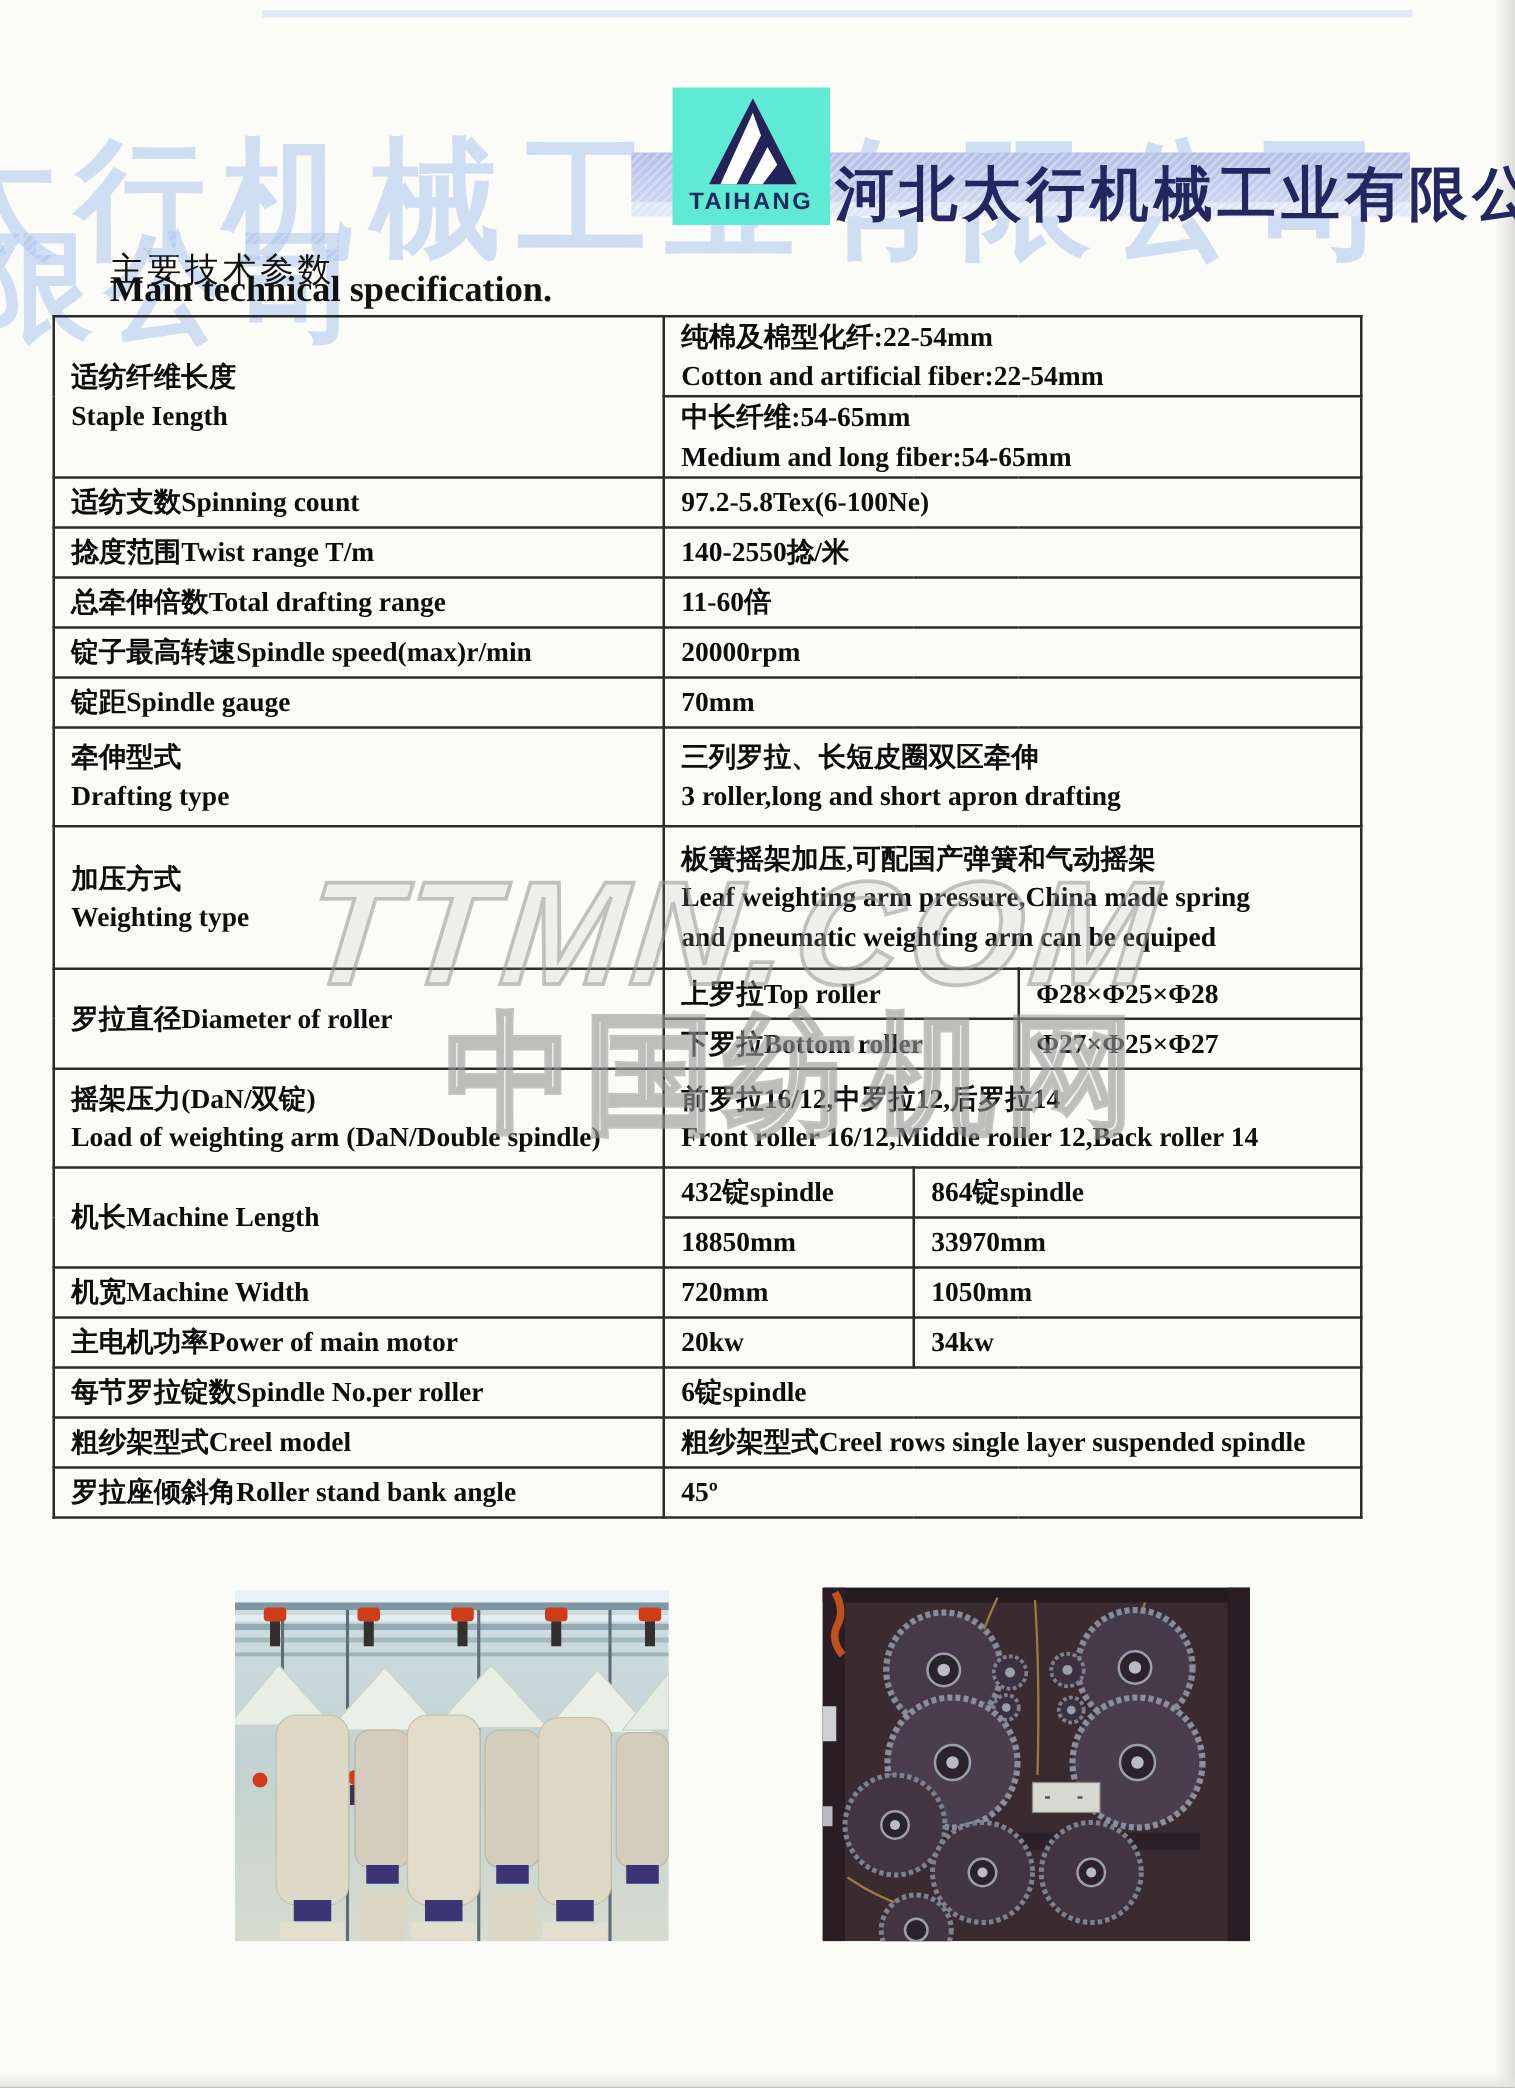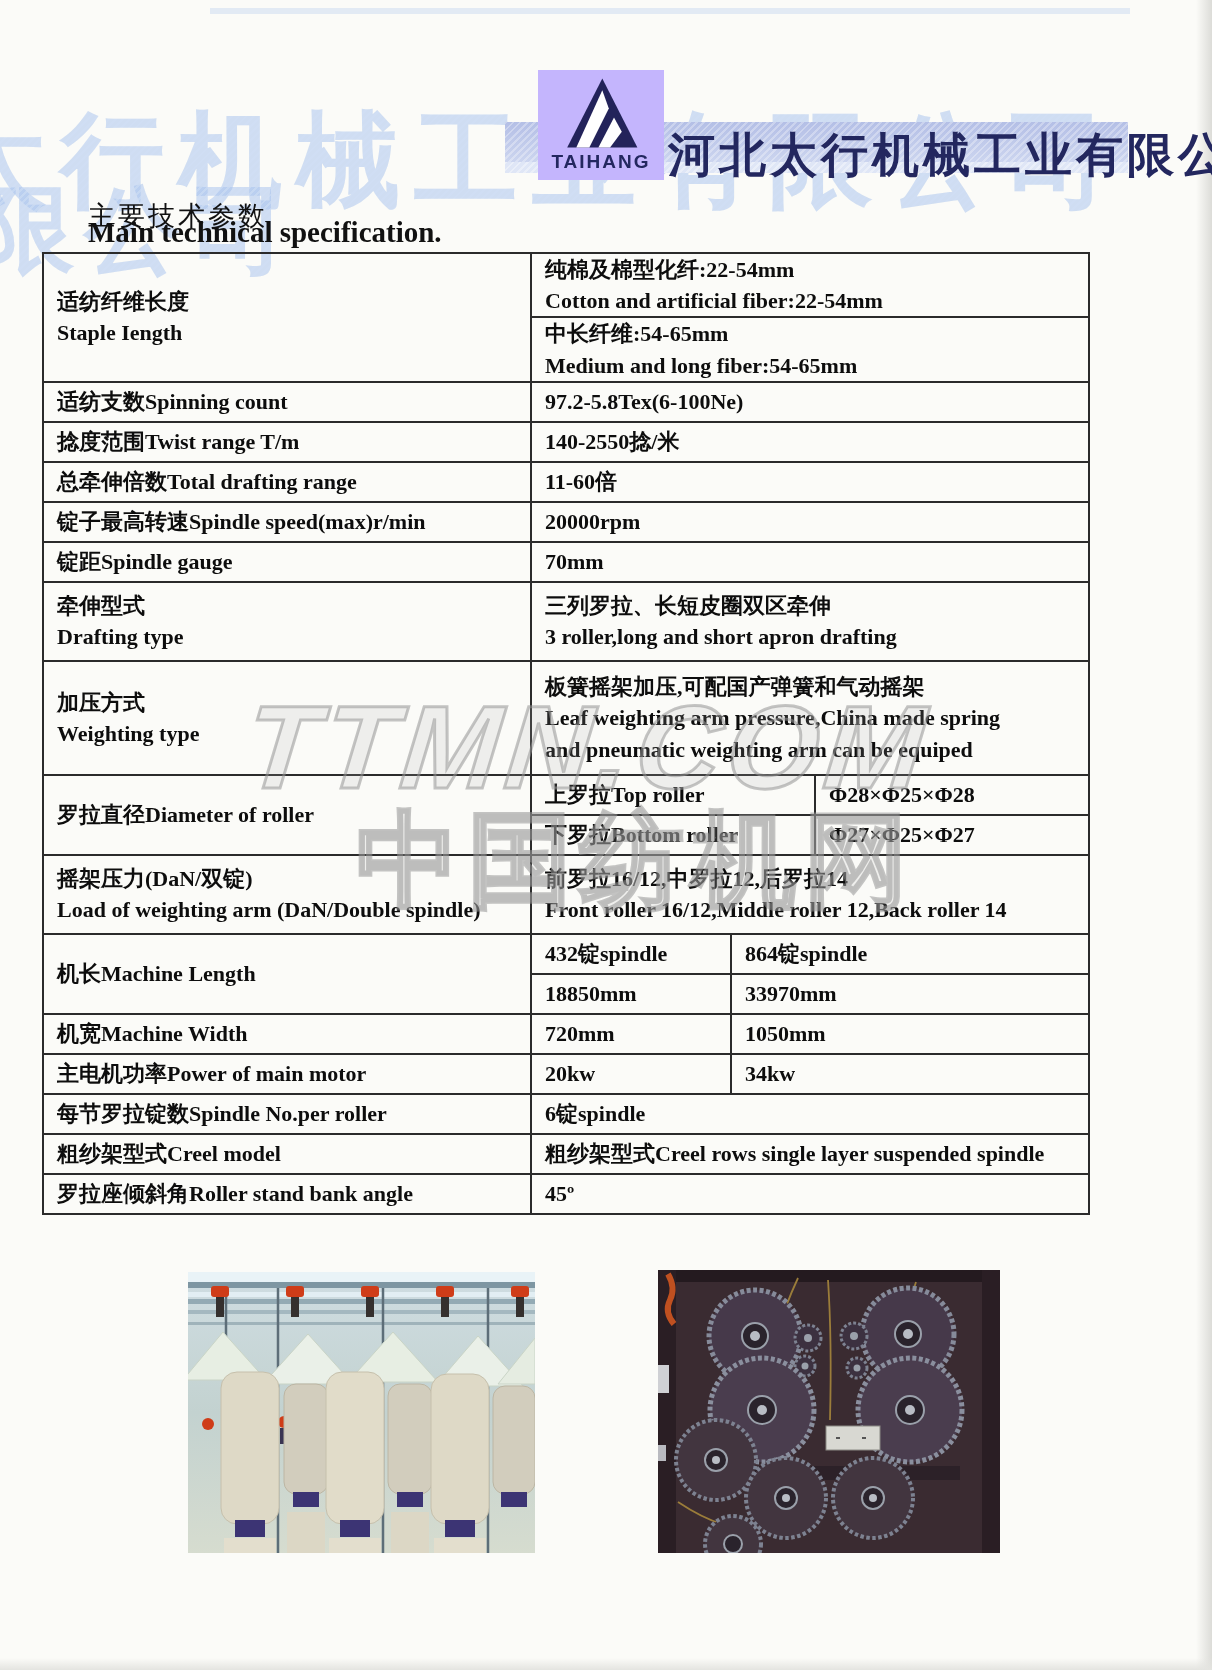--- a/index.html
+++ b/index.html
@@ -37,21 +37,21 @@
   
   .band{position:absolute; left:505px; top:122px; width:623px; height:40px; z-index:2;
     background:
       repeating-linear-gradient(135deg,rgba(255,255,255,.30) 0 2px,rgba(0,0,0,0) 2px 5px),
       linear-gradient(#b4bfe6,#ccd5ef);}
   .band-sub{position:absolute; left:505px; top:162px; width:623px; height:11px; z-index:2;
     background:
       repeating-linear-gradient(135deg,rgba(255,255,255,.35) 0 2px,rgba(0,0,0,0) 2px 5px),
       #dfe6f6;}
   .logo-box{position:absolute; left:538px; top:70px; width:126px; height:110px;
-    background:#c4b5fd; z-index:3; text-align:center;}
+    background:#5eead4; z-index:3; text-align:center;}
   .logo-mark{display:block; margin:6px auto 0 auto;}
   .logo-word{
     font-family:"Liberation Sans","DejaVu Sans",sans-serif; font-weight:bold;
     font-size:19px; letter-spacing:2px; color:#23275f; margin-top:1px;}
   .company{
     position:absolute; left:668px; top:124px; z-index:4; white-space:nowrap;
     font-family:"Liberation Sans","DejaVu Sans",sans-serif;
     font-size:47px; font-weight:900; color:#23275f; letter-spacing:4px;}
   .title-zh{position:absolute; left:88px; top:198px; z-index:4;
     font-size:27px; font-weight:normal; color:#111; letter-spacing:3px;}

